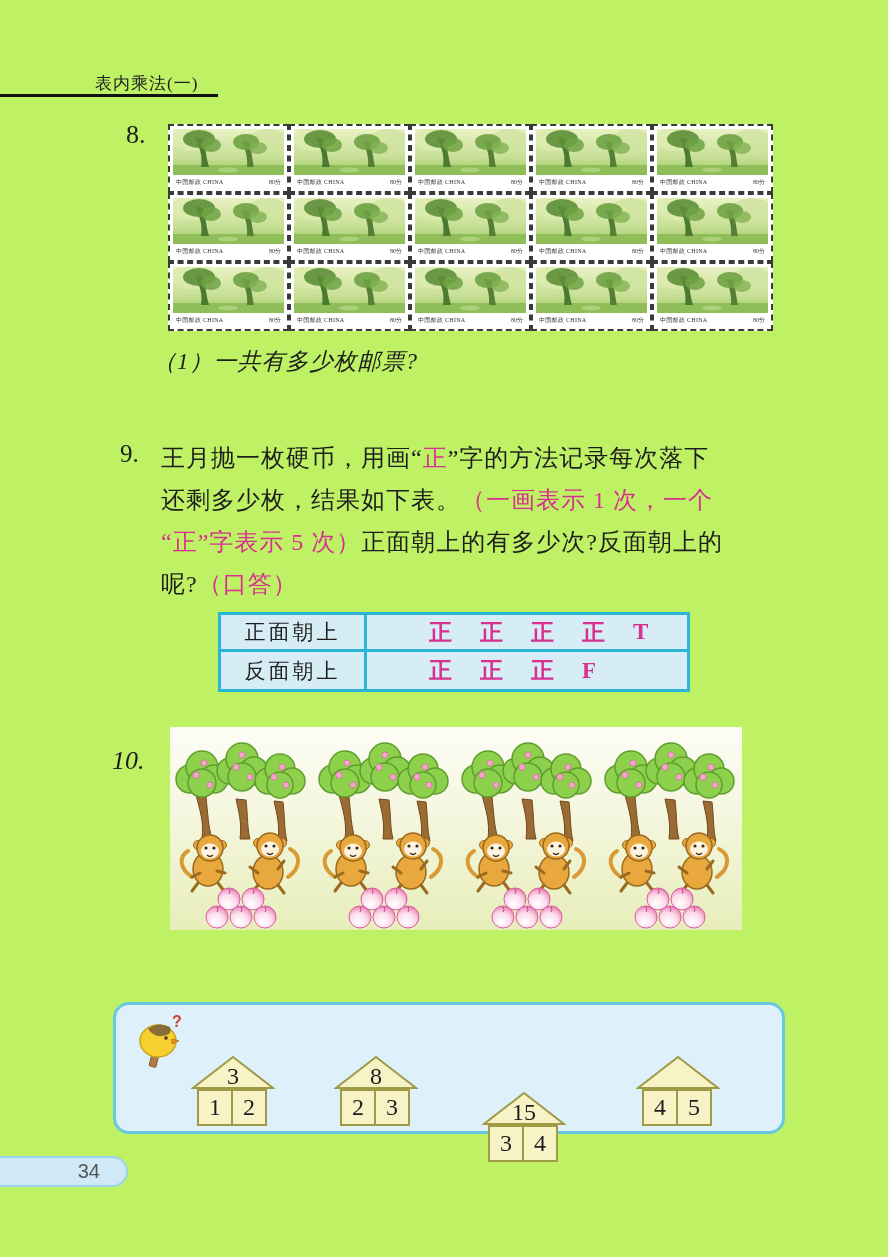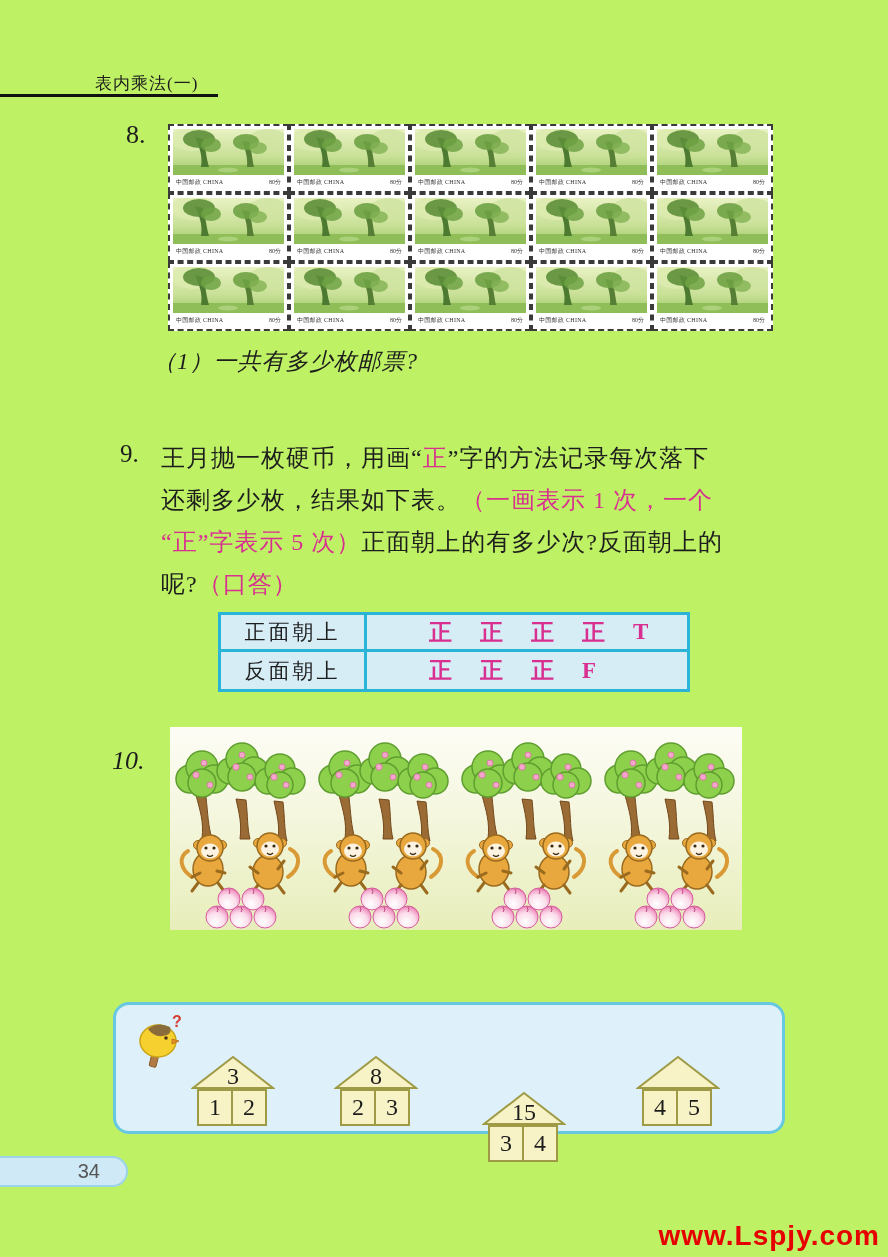--- a/index.html
+++ b/index.html
@@ -913,15 +913,14 @@
       <div class="bcell">4</div>
       <div class="bcell">5</div>
     </div>
   </div>
 </div>
   </div>
 
   <div class="page-pill">
     <span>34</span>
   </div>
-  <div class="wmark">www.Lspjy.com</div>
 
 </div>
 
 </body></html>

